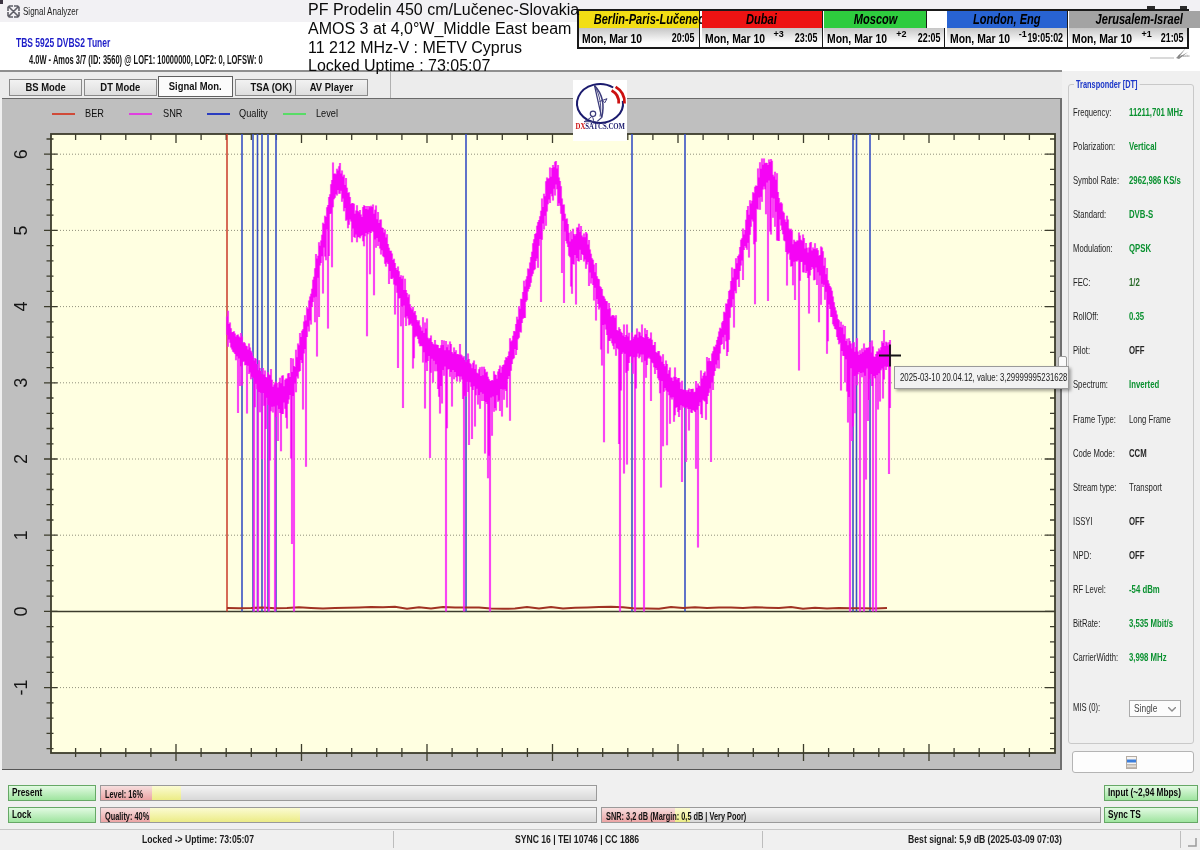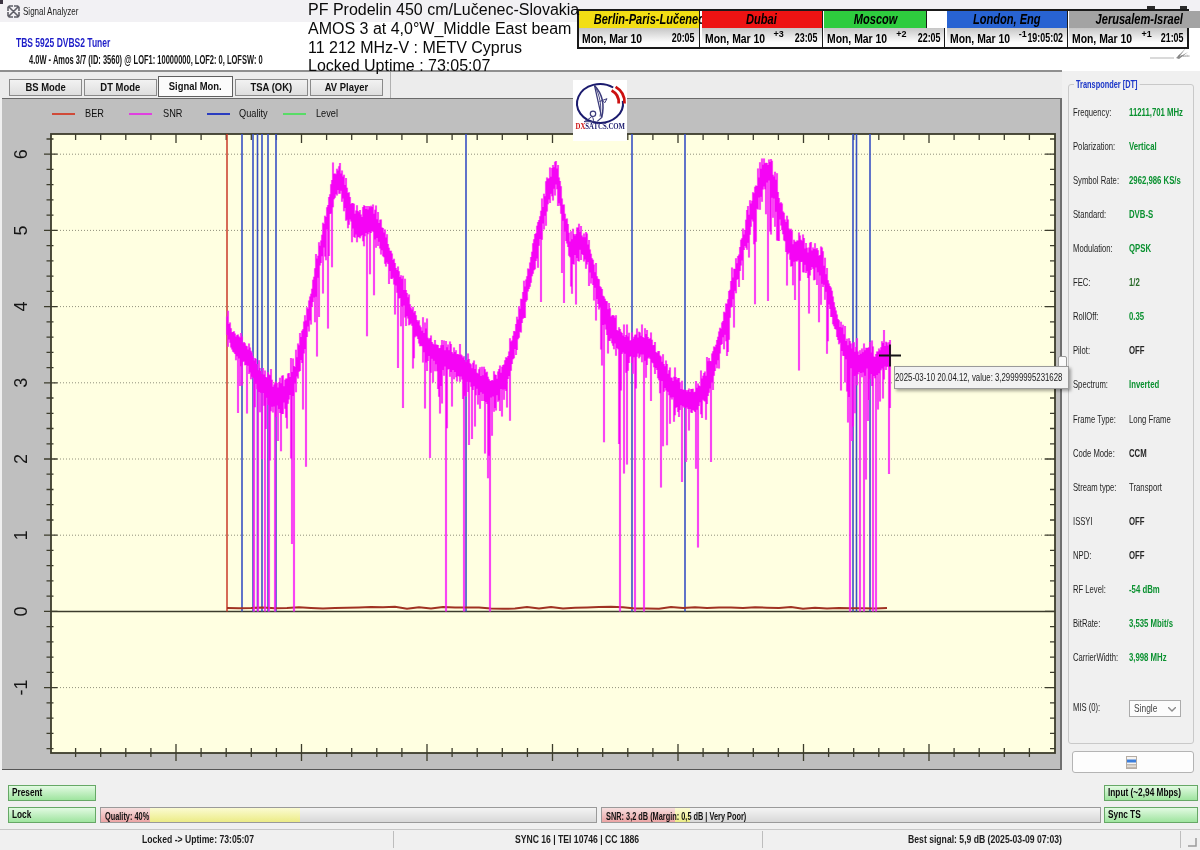--- a/index.html
+++ b/index.html
@@ -40,21 +40,21 @@
 .gbtn{position:absolute;height:16px;background:linear-gradient(#e2fae2,#9fe49f);border:1px solid #66a866;font-size:11.5px;font-weight:700;color:#0a0a0a;line-height:13px;padding-left:3px;white-space:nowrap}
 .gbtn>span{display:inline-block;transform:scaleX(.72);transform-origin:0 50%}
 .bar{position:absolute;left:100px;width:497px;height:15.5px;background:linear-gradient(#f4f4f4,#d8d8d8);border:1px solid #9a9a9a}
 .seg{position:absolute;top:0;height:100%}
 .pink{background:linear-gradient(#f6dede,#eba4a4)}
 .yel{background:linear-gradient(#fbfbd2,#ecec86)}
 .btxt{position:absolute;left:4px;top:1.5px;font-size:11.5px;font-weight:700;color:#101010;white-space:nowrap;transform:scaleX(.64);transform-origin:0 50%}
 #status{left:0;top:829px;width:1200px;height:21px;background:#f0f0f0;border-top:1px solid #c6c6c6}
 .st{position:absolute;top:4px;font-size:11.5px;font-weight:700;color:#1b1b1b;white-space:nowrap;transform:translateX(-50%) scaleX(.75)}
 .sdiv{position:absolute;top:2px;height:17px;width:1px;background:#bdbdbd}
-#tooltip{left:894px;top:366px;width:175px;height:23px;background:#f2f2f2;border:1px solid #9a9a9a;box-shadow:2px 2px 3px rgba(0,0,0,.35);font-size:11.5px;color:#1a1a1a;line-height:21px;text-align:center;z-index:6;white-space:nowrap}
+#tooltip{left:894px;top:366px;width:175px;height:23px;background:#f2f2f2;border:1px solid #9a9a9a;box-shadow:2px 2px 3px rgba(0,0,0,.35);font-size:11.5px;color:#1a1a1a;line-height:21px;text-align:center;padding-left:5px;z-index:6;white-space:nowrap}
 #tooltip>span{display:inline-block;transform:scaleX(.68);transform-origin:0 50%}
 </style></head><body>
 <div id="w">
 <div class="abs" id="titlebar"></div>
 <div class="abs" style="left:0;top:0;width:3px;height:4px;background:#3a3340"></div>
 <svg class="abs" style="left:6px;top:4px" width="15" height="15" viewBox="0 0 15 15">
       <path d="M2 2L13 13M13 2L2 13M3 2h4M8 2h4M2 3v4M13 3v4M3 13h4M8 13h4M2 8v4M13 8v4" stroke="#5f5f68" stroke-width="1.6" fill="none"></path>
     </svg>
 <div class="abs" id="ttxt">Signal Analyzer</div>
 <div class="abs" id="topwhite"></div>
@@ -99,21 +99,21 @@
 </div>
 <svg class="abs" style="left:1148px;top:45px" width="42" height="16" viewBox="0 0 42 16">
       <path d="M28 13L38 3l-7 9 9-5-9 7z" fill="#8a8a8a"></path>
       <path d="M2 13h24" stroke="#b5b5b5" stroke-width="1"></path>
       <text x="30" y="12" font-size="4" fill="#777">dxsatcs</text>
     </svg>
 <div class="abs tab" style="left:9px"><span>BS Mode</span></div>
 <div class="abs tab" style="left:84px"><span>DT Mode</span></div>
 <div class="abs tab" id="tab3" style="left:158px"><span>Signal Mon.</span></div>
 <div class="abs tab" style="left:235px"><span>TSA (OK)</span></div>
-<div class="abs tab" style="left:310px"><span>AV Player</span></div>
+<div class="abs tab" style="left:295px"><span>AV Player</span></div>
 <div class="abs" id="panel"></div>
 <div class="abs" style="left:1059.5px;top:98px;width:2px;height:672px;background:#707070"></div>
 <div class="abs ldash" style="left:52px;background:#d04a38"></div>
     <div class="abs ltxt" style="left:85px">BER</div>
 <div class="abs ldash" style="left:129px;background:#e040e0"></div>
     <div class="abs ltxt" style="left:163px">SNR</div>
 <div class="abs ldash" style="left:207px;background:#2a3cc0"></div>
     <div class="abs ltxt" style="left:239px">Quality</div>
 <div class="abs ldash" style="left:283px;background:#58dc66"></div>
     <div class="abs ltxt" style="left:316px">Level</div>
@@ -207,20 +207,25 @@
         <rect x="1" y="3.5" width="9" height="3" fill="#3d7edb"></rect>
         <rect x="1" y="8" width="9" height="1.6" fill="#c0b8b0"></rect>
         <rect x="1" y="10.6" width="9" height="1.6" fill="#c0b8b0"></rect>
       </svg>
     </div>
 <div class="abs" id="tooltip"><span>2025-03-10 20.04.12, value: 3,29999995231628</span></div>
 <div class="abs gbtn" style="left:8px;top:785px;width:88px"><span>Present</span></div>
 <div class="abs gbtn" style="left:8px;top:807px;width:88px"><span>Lock</span></div>
 <div class="abs gbtn" style="left:1104px;top:785px;width:94px"><span>Input (~2,94 Mbps)</span></div>
 <div class="abs gbtn" style="left:1104px;top:807px;width:94px"><span>Sync TS</span></div>
+<div class="abs bar" style="top:785px">
+      <div class="seg pink" style="left:0;width:51px"></div>
+      <div class="seg yel" style="left:51px;width:29px"></div>
+      <div class="btxt">Level: 16%</div>
+    </div>
 <div class="abs bar" style="top:807px">
       <div class="seg pink" style="left:0;width:49px"></div>
       <div class="seg yel" style="left:49px;width:150px"></div>
       <div class="btxt">Quality: 40%</div>
     </div>
 <div class="abs bar" style="left:601px;top:807px;width:500px">
       <div class="seg pink" style="left:0;width:73px"></div>
       <div class="seg yel" style="left:73px;width:15px"></div>
       <div class="btxt">SNR: 3,2 dB (Margin: 0,5 dB | Very Poor)</div>
     </div>

